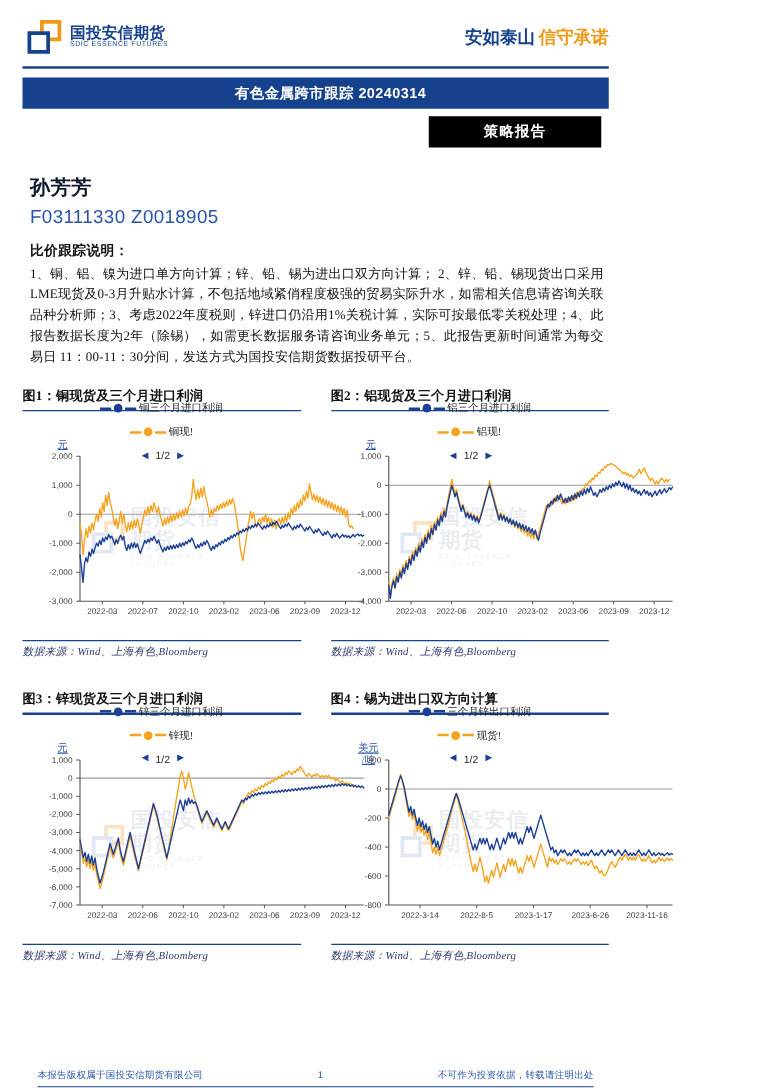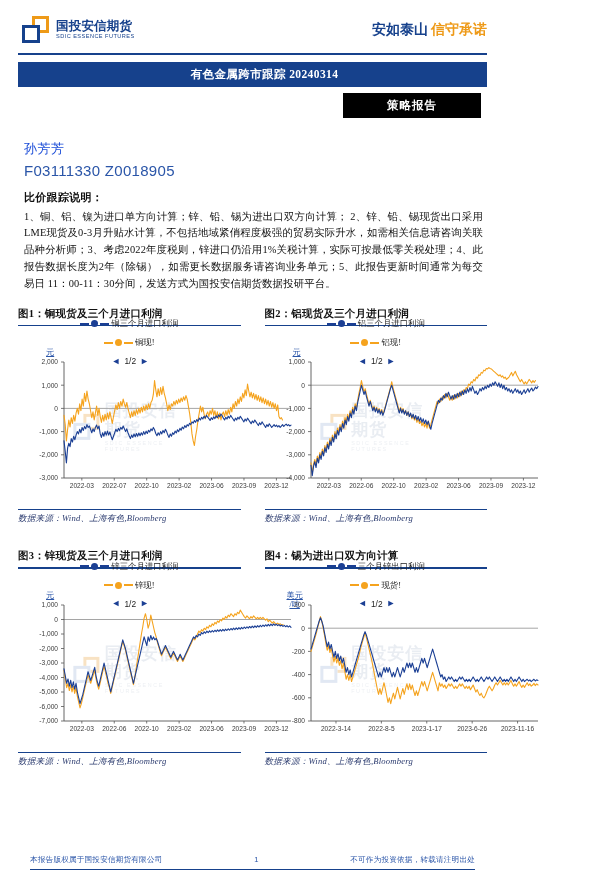--- a/index.html
+++ b/index.html
@@ -38,35 +38,35 @@
   .tagline { font-family: "Liberation Sans", sans-serif; font-size: 14px; font-weight: bold; }
   .tagline .t-blue { color: #16418c; }
   .tagline .t-orange { color: #ee9a18; margin-left: 3px; }
 
   .hdr-rule { height: 1.6px; background: #16418c; margin: 2px 18px 0 18px; }
 
   .title-bar {
     margin: 7px 18px 0 18px; height: 25px;
     background: #16418c; color: #ffffff;
     display: flex; align-items: center; justify-content: center;
-    font-family: Liberation Serif, serif;
+    font-family: Liberation Sans, sans-serif;
     font-size: 11.5px; font-weight: bold; letter-spacing: .4px; padding-left: 24px;
   }
   .badge-row { display: flex; justify-content: flex-end; padding: 6px 24px 0 0; }
   .badge {
     width: 138px; height: 25px; background: #000000; color: #fff;
     display: flex; align-items: center; justify-content: center;
     font-family: "Liberation Sans", sans-serif;
     font-size: 11.5px; font-weight: bold; letter-spacing: 1px;
   }
 
   
   .body-wrap { padding: 22px 22px 0 24px; }
   .author {
-    font-size: 13px; font-weight: normal; color: #1d4ed8;
+    font-size: 16px; font-weight: bold; color: #0f172a;
     font-family: "Liberation Serif", serif; letter-spacing: .5px;
   }
   .author-id {
     font-family: "Liberation Sans", sans-serif;
     font-size: 15px; color: #2a55a8; margin-top: 4px; letter-spacing: .3px;
   }
   .sec-title {
     margin-top: 11px; font-size: 11px; font-weight: bold; color: #111;
     letter-spacing: .3px;
   }

